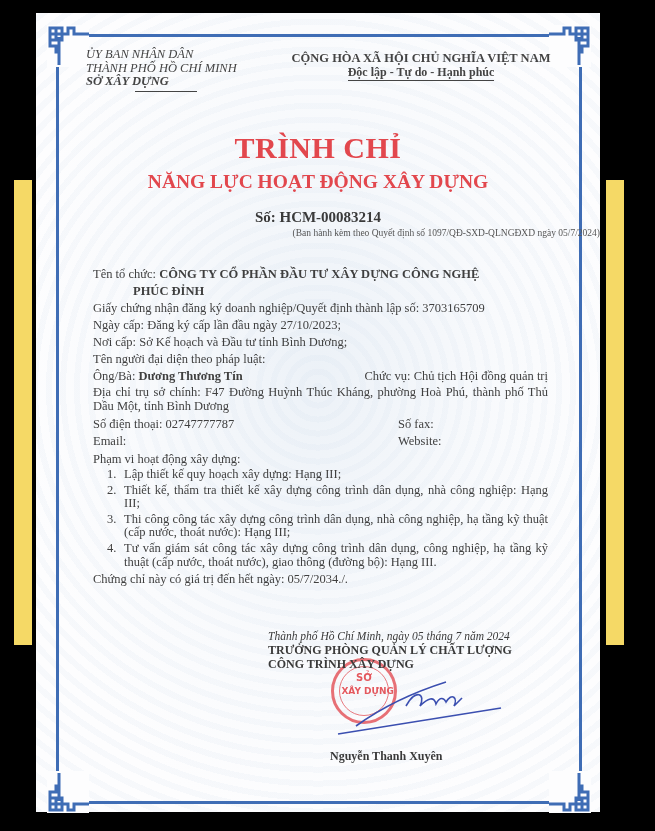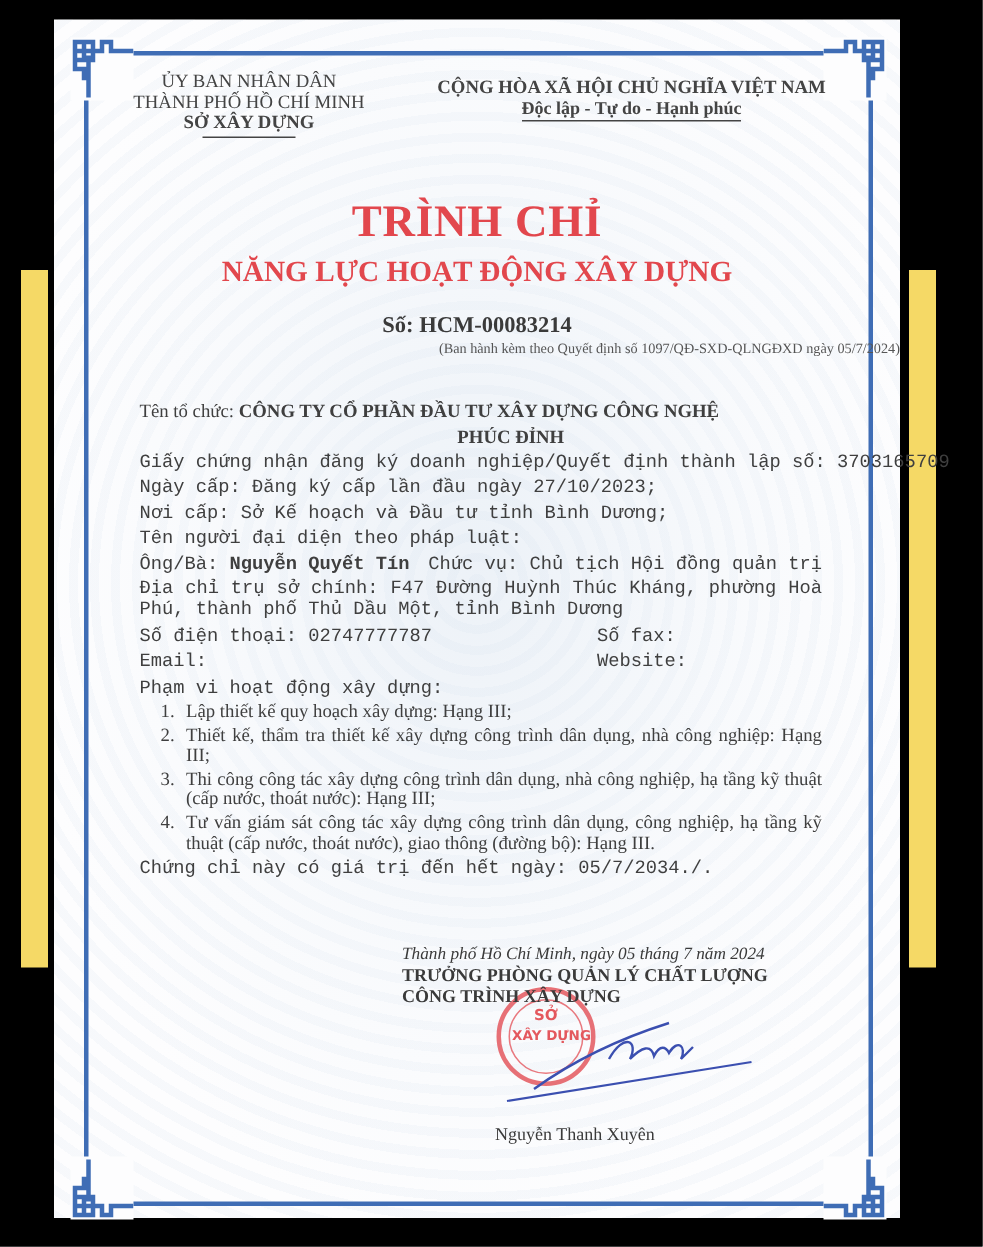--- a/index.html
+++ b/index.html
@@ -25,46 +25,46 @@
   }
   .corner { position: absolute; width: 42px; height: 42px; background: #fdfdfe; }
   .corner svg { width: 42px; height: 42px; display: block; }
   .corner.tl { left: -12px; top: -12px; }
   .corner.tr { right: -12px; top: -12px; transform: scaleX(-1); }
   .corner.bl { left: -12px; bottom: -12px; transform: scaleY(-1); }
   .corner.br { right: -12px; bottom: -12px; transform: scale(-1,-1); }
 
   .content { position: absolute; left: 0; top: 0; width: 564px; height: 799px; }
 
-  .hdr-left { position: absolute; left: 50px; top: 35px; width: 160px; text-align: center; font-size: 12.5px; line-height: 13.5px; color: #444; }
+  .hdr-left { position: absolute; left: 50px; top: 35px; width: 160px; font-size: 12.5px; line-height: 13.5px; color: #444; font-style: italic; }
   .hdr-left .bold { font-weight: bold; }
   .hdr-left .underline-bar { width: 62px; height: 1px; background: #444; margin: 2px auto 0; }
   .hdr-right { position: absolute; left: 230px; top: 38px; width: 310px; text-align: center; font-size: 12.5px; line-height: 14px; color: #444; font-weight: bold; }
   .hdr-right .motto { display: inline-block; border-bottom: 1px solid #444; padding-bottom: 1px; font-size: 12px; }
 
   .title { position: absolute; left: 0; top: 118px; width: 564px; text-align: center; color: #e2474d; font-weight: bold; font-size: 30px; letter-spacing: 0.5px; }
   .subtitle { position: absolute; left: 0; top: 158px; width: 564px; text-align: center; color: #e2474d; font-weight: bold; font-size: 19.5px; }
   .cert-no { position: absolute; left: 0; top: 196px; width: 564px; text-align: center; font-weight: bold; font-size: 15px; color: #3a3a3a; }
   .issued-note { position: absolute; left: 0; top: 215px; width: 564px; text-align: right; font-size: 9.5px; color: #555; }
 
   .body { position: absolute; left: 57px; top: 253px; width: 455px; font-size: 12.5px; line-height: 17px; color: #3f3f3f; }
-  .row { position: relative; white-space: nowrap; font-family: Liberation Mono, monospace; }
+  .row { position: relative; white-space: nowrap; }
   .org-line { white-space: nowrap; }
   .org-name { font-weight: bold; }
-  .org-name2 { font-weight: bold; text-align: center; padding-left: 40px; }
+  .org-name2 { font-weight: bold; padding-left: 40px; }
   .justify { white-space: normal; text-align: justify; line-height: 14px; padding-bottom: 3px; }
   ol.scope { list-style: none; padding-left: 14px; }
   ol.scope li { position: relative; padding-left: 17px; text-align: justify; line-height: 13.6px; margin-bottom: 2px; }
   ol.scope li .num { position: absolute; left: 0; top: 0; }
   .bold { font-weight: bold; }
 
   .sign-block { position: absolute; left: 232px; top: 616px; width: 290px; text-align: left; color: #3a3a3a; }
   .sign-date { font-style: italic; font-size: 11.5px; line-height: 15px; }
   .sign-role { font-weight: bold; font-size: 12px; line-height: 13.5px; }
-  .signer { position: absolute; left: 294px; top: 736px; font-weight: normal; font-size: 12px; color: #3a3a3a; }
+  .signer { position: absolute; left: 294px; top: 736px; font-weight: bold; font-size: 12px; color: #3a3a3a; }
 
   .stamp { position: absolute; left: 295px; top: 645px; width: 66px; height: 66px; border-radius: 50%; border: 3px solid rgba(226,70,77,0.85); opacity: 0.9; }
   .stamp .inner { position: absolute; left: 5px; top: 5px; width: 50px; height: 50px; border-radius: 50%; border: 1px solid rgba(226,70,77,0.8); }
   .stamp .t1 { position: absolute; left: 0; width: 60px; top: 11px; text-align: center; color: #e2474d; font-family: "DejaVu Sans", sans-serif; font-weight: bold; font-size: 10px; }
   .stamp .t2 { position: absolute; left: 0; width: 60px; top: 25px; text-align: right; color: #e2474d; font-family: "DejaVu Sans", sans-serif; font-weight: bold; font-size: 9px; }
   .signature { position: absolute; left: 300px; top: 655px; width: 170px; height: 70px; }
 </style>
 </head>
 <body>
 
@@ -115,21 +115,21 @@
     <div class="body">
       <div class="org-line">
         <span>Tên tổ chức: </span><span class="org-name">CÔNG TY CỔ PHẦN ĐẦU TƯ XÂY DỰNG CÔNG NGHỆ</span>
       </div>
       <div class="org-name2">PHÚC ĐỈNH</div>
       <div class="row">Giấy chứng nhận đăng ký doanh nghiệp/Quyết định thành lập số: 3703165709</div>
       <div class="row">Ngày cấp: Đăng ký cấp lần đầu ngày 27/10/2023;</div>
       <div class="row">Nơi cấp: Sở Kế hoạch và Đầu tư tỉnh Bình Dương;</div>
       <div class="row">Tên người đại diện theo pháp luật:</div>
       <div class="row">
-        <span>Ông/Bà: </span><span class="bold">Nguyễn Quyết Tín</span>
+        <span>Ông/Bà: </span><span class="bold">Dương Thương Tín</span>
         <span style="position:absolute; right:0;">Chức vụ: Chủ tịch Hội đồng quản trị</span>
       </div>
       <div class="row justify">Địa chỉ trụ sở chính: F47 Đường Huỳnh Thúc Kháng, phường Hoà Phú, thành phố Thủ Dầu Một, tỉnh Bình Dương</div>
       <div class="row">
         <span>Số điện thoại: 02747777787</span>
         <span class="right-col" style="position:absolute; left:305px;">Số fax:</span>
       </div>
       <div class="row">
         <span>Email:</span>
         <span style="position:absolute; left:305px;">Website:</span>

